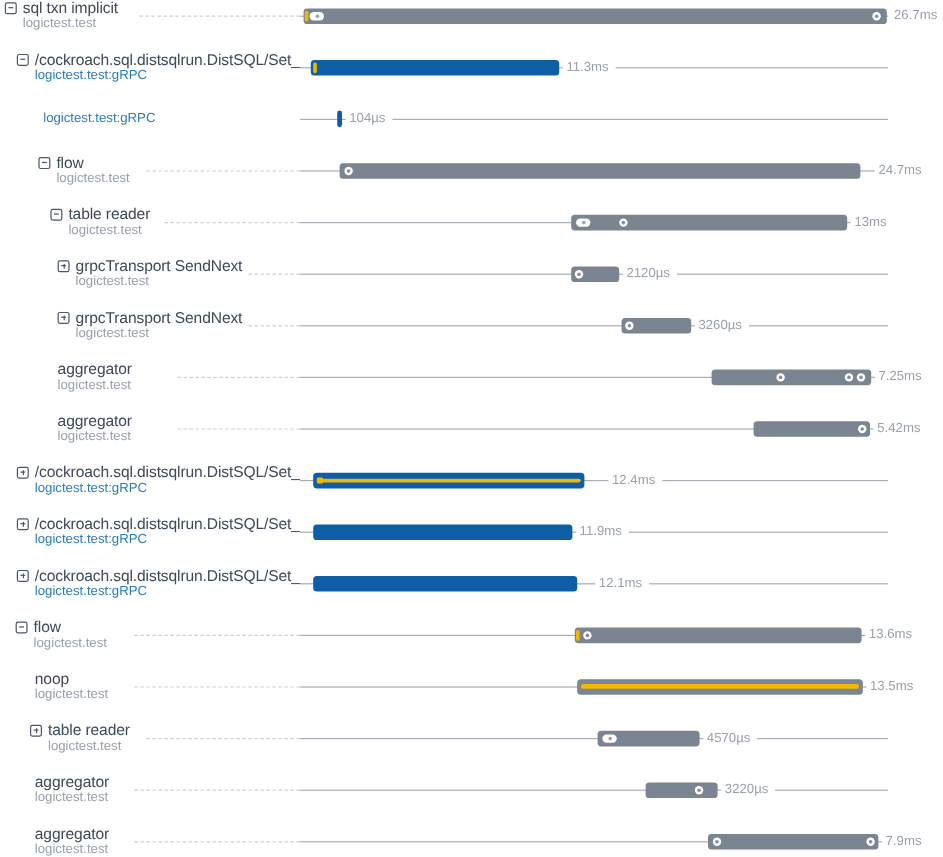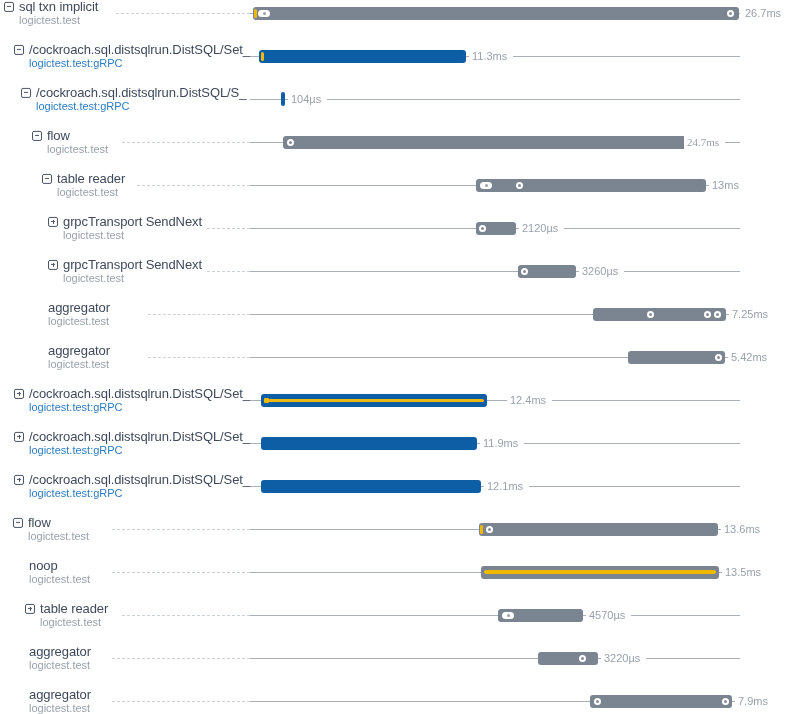--- a/index.html
+++ b/index.html
@@ -105,45 +105,41 @@
     <div class="bar blue" style="left: 259px; width: 207px;">
       
     </div>
     <div class="duration" style="left: 469px;">11.3ms</div>
   <span class="marker tick" style="left: 261px;"></span>
       </div>
       <div class="row" style="top: 77.5px;">
     <div class="baseline"></div>
 
     <div class="label" style="left: 21px;">
-      <span class="title-line">
-        <span class="tree-icon collapse"></span>
-        <span class="title">/cockroach.sql.distsqlrun.DistSQL/S_</span>
-      </span>
       <span class="sub grpc" style="margin-left: 15px;">logictest.test:gRPC</span>
     </div>
     <div class="bar blue tiny" style="left: 281px; width: 4px;">
       
     </div>
     <div class="duration" style="left: 288px;">104µs</div>
   </div>
       <div class="row" style="top: 120.5px;">
     <div class="baseline"></div>
     <div class="leader" style="left: 122px; width: 128px;"></div>
     <div class="label" style="left: 32px;">
       <span class="title-line">
         <span class="tree-icon collapse"></span>
         <span class="title">flow</span>
       </span>
       <span class="sub" style="margin-left: 15px;">logictest.test</span>
     </div>
     <div class="bar gray" style="left: 283px; width: 434px;">
       
     </div>
-    <div class="duration" style="left: 684px; font-family: Liberation Serif, serif;">24.7ms</div>
+    <div class="duration" style="left: 729px;">24.7ms</div>
   <span class="marker circle" style="left: 287px;"></span>
       </div>
       <div class="row" style="top: 163.5px;">
     <div class="baseline"></div>
     <div class="leader" style="left: 137px; width: 113px;"></div>
     <div class="label" style="left: 42px;">
       <span class="title-line">
         <span class="tree-icon collapse"></span>
         <span class="title">table reader</span>
       </span>
@@ -259,21 +255,21 @@
     <div class="label" style="left: 14px;">
       <span class="title-line">
         <span class="tree-icon expand"></span>
         <span class="title">/cockroach.sql.distsqlrun.DistSQL/Set_</span>
       </span>
       <span class="sub grpc" style="margin-left: 15px;">logictest.test:gRPC</span>
     </div>
     <div class="bar blue" style="left: 261px; width: 220px;">
       
     </div>
-    <div class="duration" style="left: 484px;">12.1ms</div>
+    <div class="duration" style="left: 496px;">12.1ms</div>
   </div>
       <div class="row" style="top: 507.5px;">
     <div class="baseline"></div>
     <div class="leader" style="left: 112px; width: 138px;"></div>
     <div class="label" style="left: 13px;">
       <span class="title-line">
         <span class="tree-icon collapse"></span>
         <span class="title">flow</span>
       </span>
       <span class="sub" style="margin-left: 15px;">logictest.test</span>

